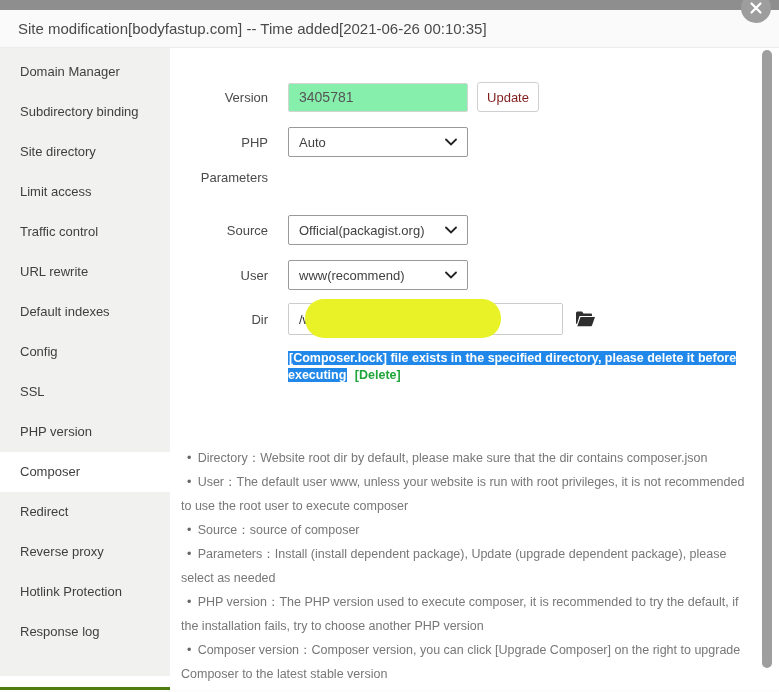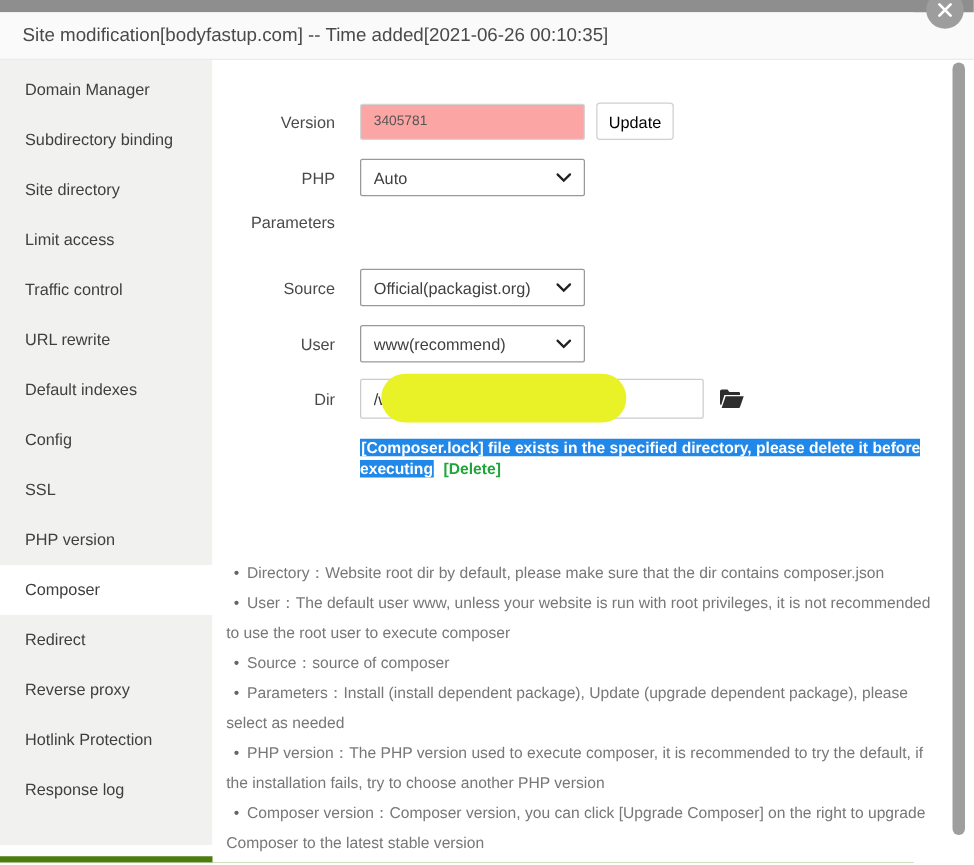--- a/index.html
+++ b/index.html
@@ -2,21 +2,21 @@
 <html style="--accent-green: #20a53a; --selection-blue: #2188e9; --redaction-yellow: #e8f227; --top-strip-gray: #8e8e8e;"><head>
 <meta charset="utf-8">
 <style>
   * { margin:0; padding:0; box-sizing:border-box; }
   html,body { width:779px; height:692px; overflow:hidden; background:#fdfdfd;
     font-family:"Liberation Sans","DejaVu Sans",sans-serif; }
 
   .top-strip { position:absolute; left:0; top:0; width:779px; height:10px; background:#8e8e8e; }
 
   .dialog { position:absolute; left:0; top:10px; width:731px; height:680px;
-    background:#fff; border-bottom:5px solid #4d7c0f; }
+    background:#fff; border-bottom:3px solid #4d7c0f; }
 
   .close-btn { position:absolute; left:741px; top:-17px; width:30px; height:30px;
     border-radius:50%; background:#9d9d9d; z-index:20; cursor:pointer;
     display:flex; align-items:center; justify-content:center; }
   .close-btn svg { display:block; }
 
   .titlebar { position:absolute; left:0; top:0; width:779px; height:38px;
     background:#fafafa; border-bottom:1px solid #ececec; }
   .title { line-height:38px; padding-left:18px; font-size:15px; color:#4a4a4a; }
 
@@ -25,25 +25,25 @@
   .side-item { height:40px; line-height:40px; padding-left:20px; font-size:13px;
     color:#3f3f3f; cursor:pointer; }
   .side-item.active { background:#fff; }
 
   .main { position:absolute; left:170px; top:38px; width:609px; height:642px; background:#fff; }
   .row { position:absolute; left:0; display:flex; align-items:center; }
   .lbl { display:inline-block; width:118px; padding-right:20px; text-align:right;
     font-size:13px; color:#4a4a4a; flex:0 0 118px; }
 
   .row-version { top:34px; }
-  .version-input { width:180px; height:29px; background:#fca5a5; border:1px solid #d4d4d4;
-    border-radius:2px; padding:0 10px; font-size:11px; color:#555;
+  .version-input { width:180px; height:29px; background:#86efac; border:1px solid #d4d4d4;
+    border-radius:2px; padding:0 10px; font-size:14px; color:#555;
     font-family:"Liberation Sans","DejaVu Sans",sans-serif; }
   .btn-update { margin-left:9px; width:62px; height:30px; background:#fff;
-    border:1px solid #cfcfcf; border-radius:3px; font-size:13px; color:#000000; cursor:pointer;
+    border:1px solid #cfcfcf; border-radius:3px; font-size:13px; color:#7f1d1d; cursor:pointer;
     font-family:"Liberation Sans","DejaVu Sans",sans-serif; }
 
   .row-php { top:79px; } .row-params { top:122px; } .row-source { top:167px; } .row-user { top:212px; }
   .select { width:180px; height:30px; border:1px solid #999; border-radius:2px; background:#fff;
     display:flex; align-items:center; padding:0 10px; font-size:13px; color:#404040; cursor:pointer; }
   .select .val { flex:1 1 auto; white-space:nowrap; overflow:hidden; }
   .select .chev { flex:0 0 auto; margin-left:6px; display:flex; }
 
   .row-dir { top:255px; }
   .dir-wrap { position:relative; display:flex; align-items:center; }

